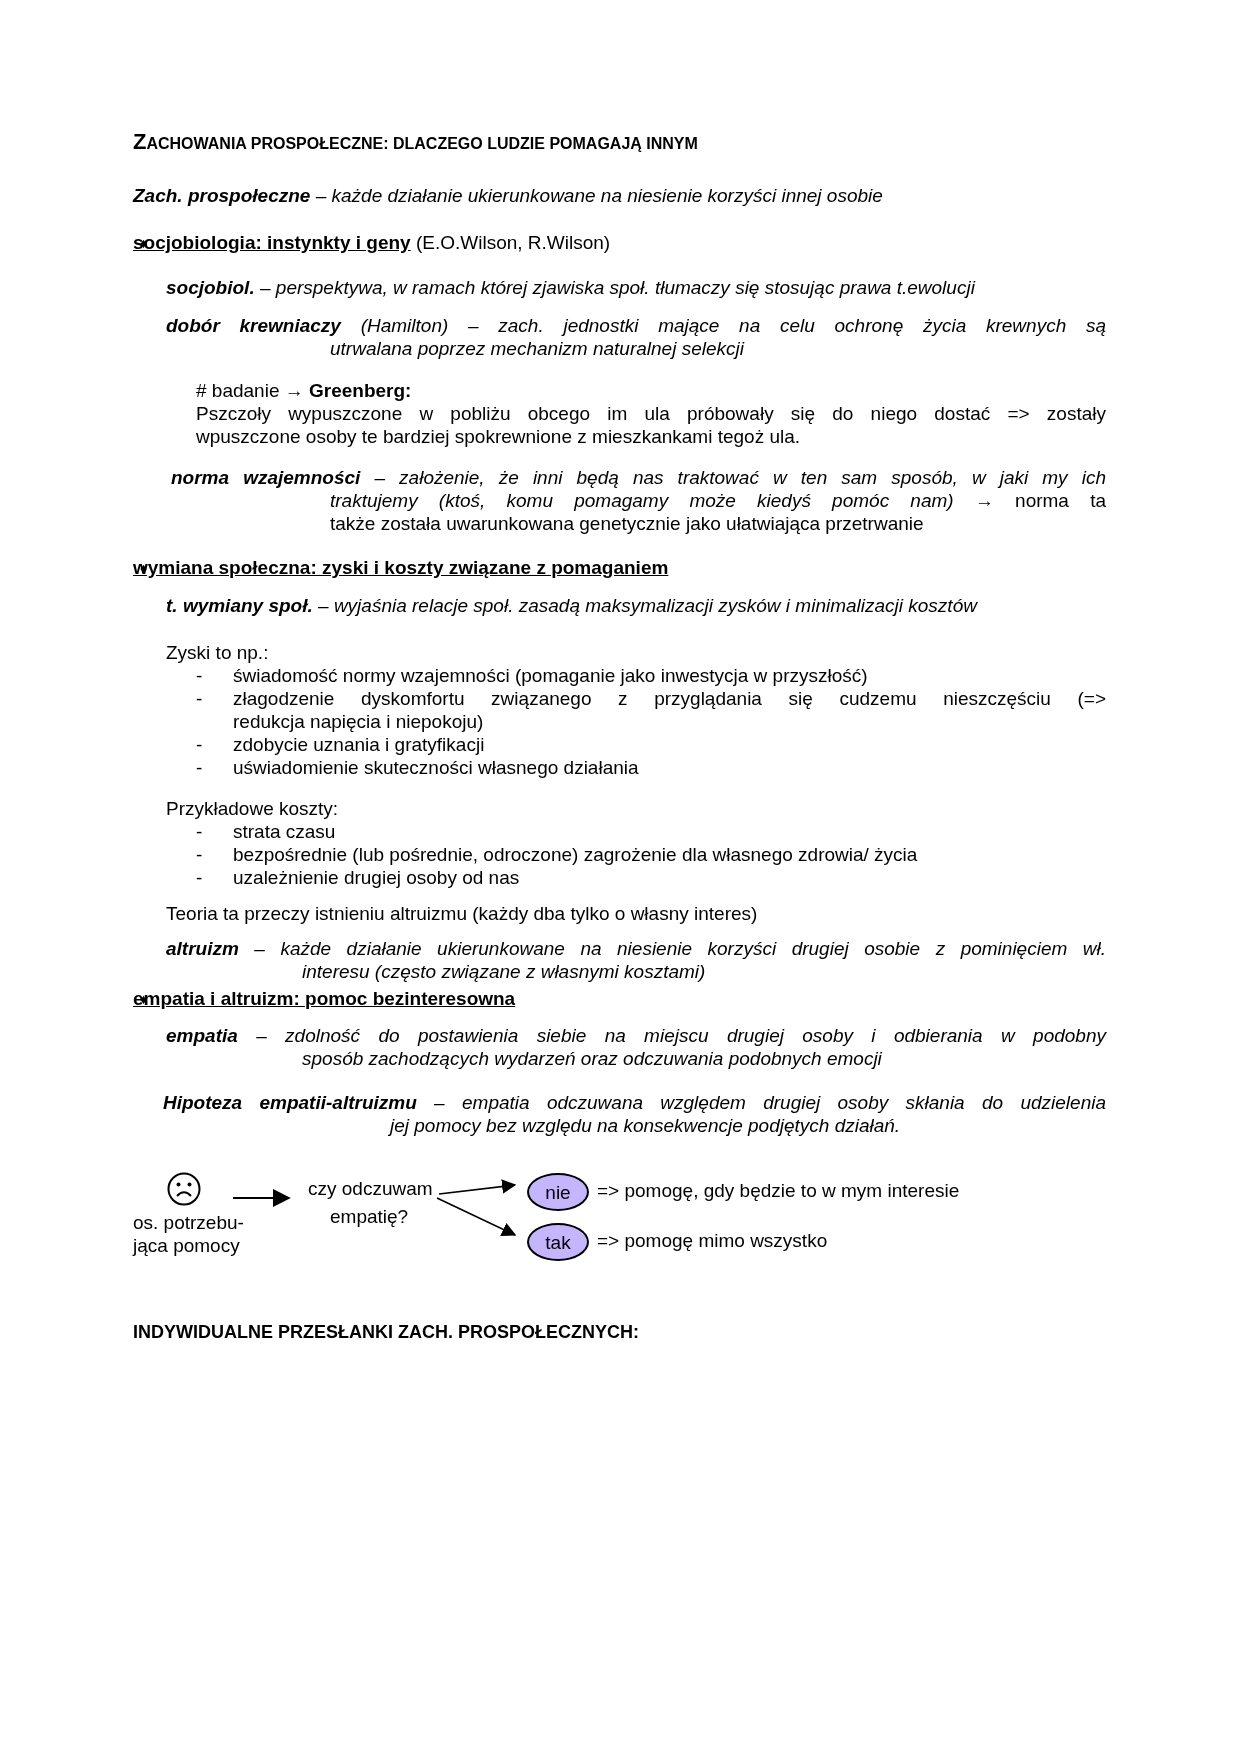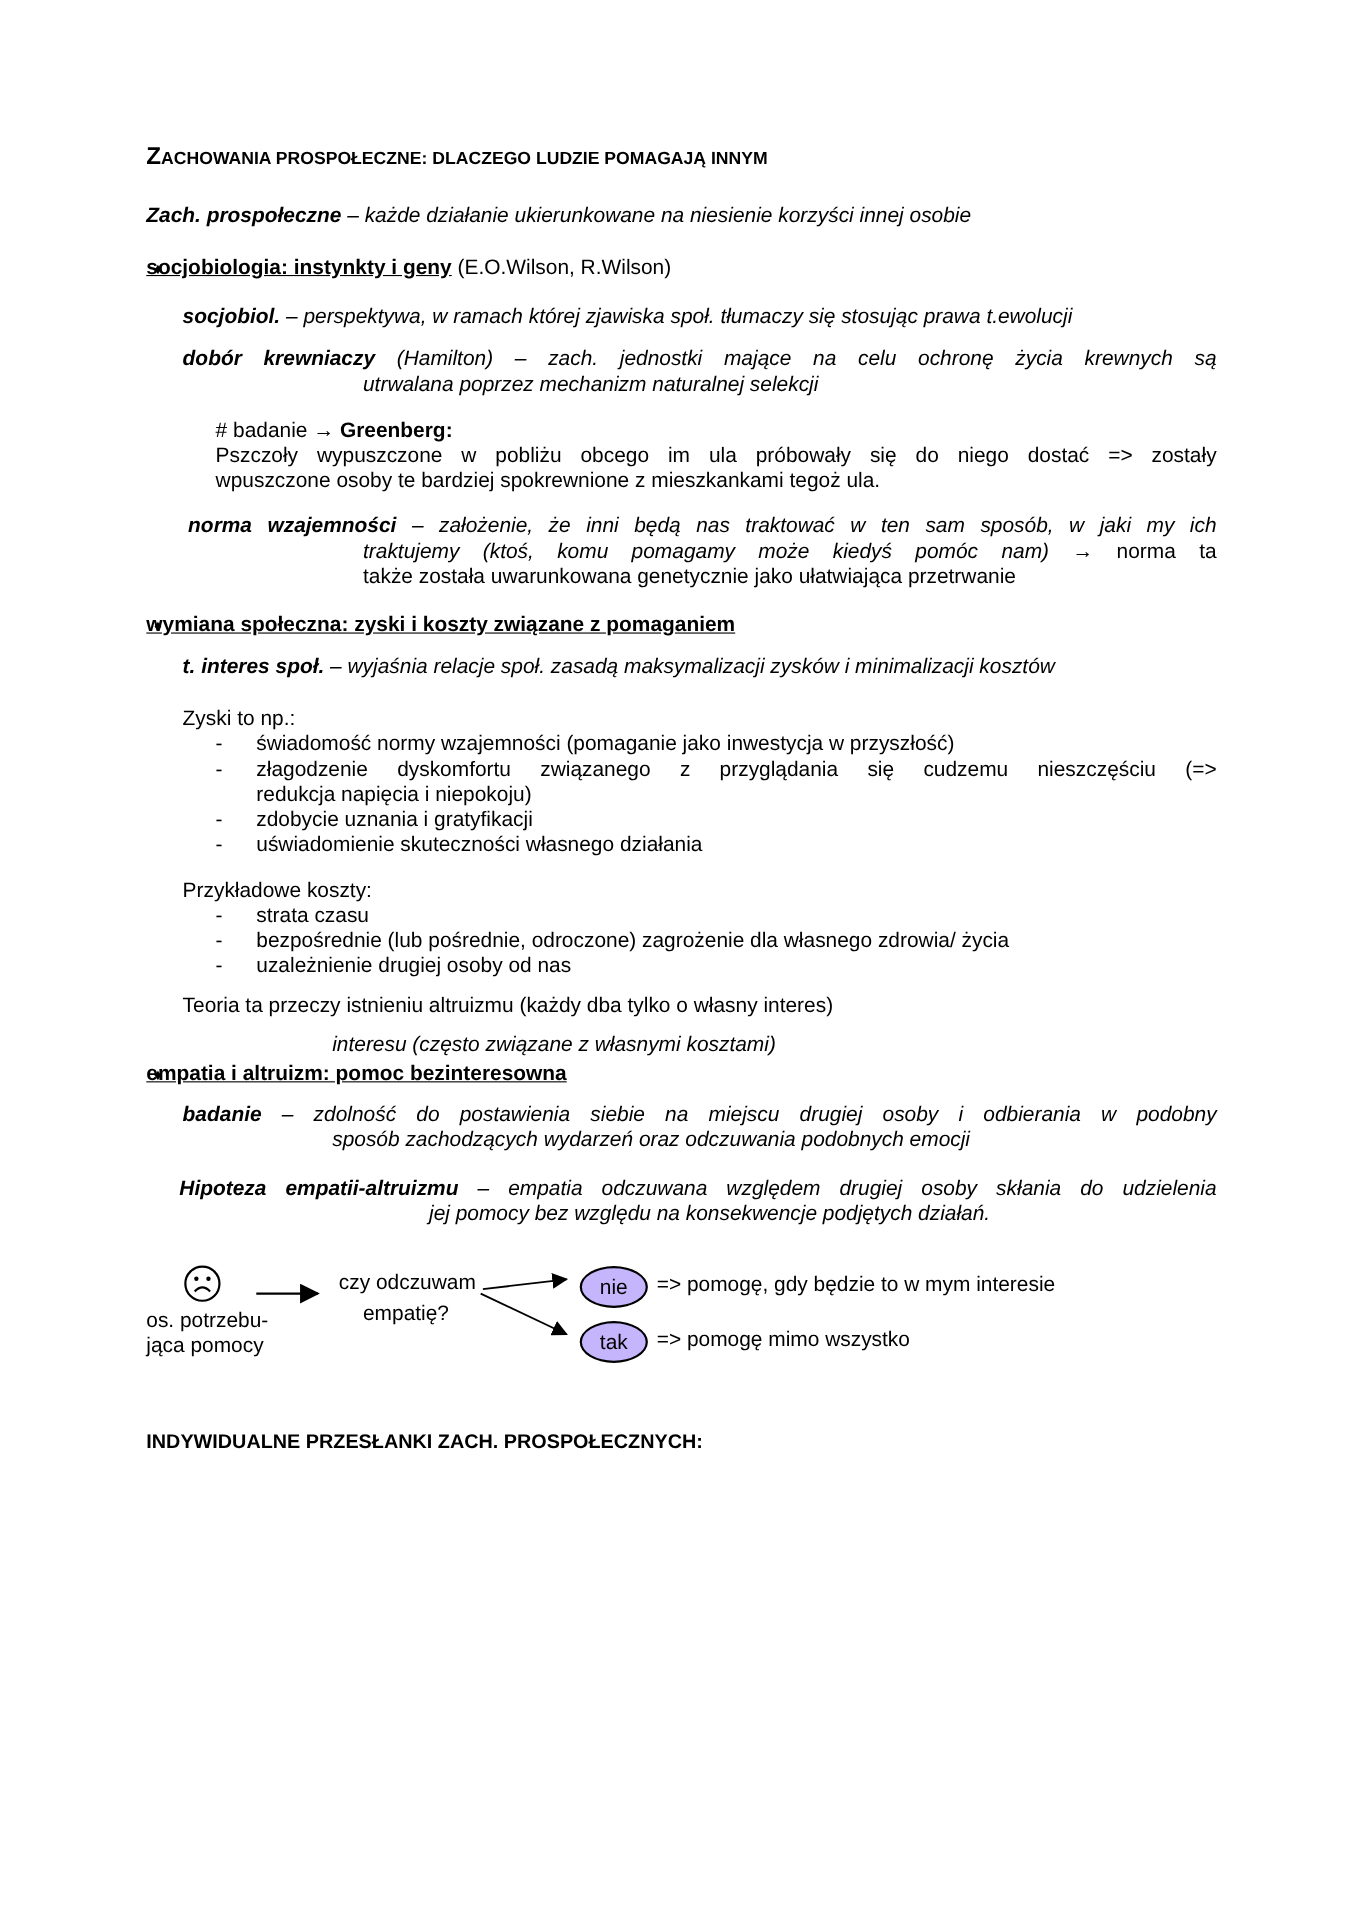--- a/index.html
+++ b/index.html
@@ -74,21 +74,21 @@
   <div style="margin-top:18px; margin-left:38px">
     <span class="jl"><span class="bi">norma wzajemności</span><span class="i"> – założenie, że inni będą nas traktować w ten sam sposób, w jaki my ich</span></span>
     <span class="jl" style="margin-left:159px"><span class="i">traktujemy (ktoś, komu pomagamy może kiedyś pomóc nam) </span><span>→</span><span> norma ta</span></span>
     <span class="line" style="margin-left:159px">także została uwarunkowana genetycznie jako ułatwiająca przetrwanie</span>
   </div>
 
   <div class="bullet-row" style="margin-top:21px">
     <span class="diamond">♦</span><span class="b u">wymiana społeczna: zyski i koszty związane z pomaganiem</span>
   </div>
 
-  <p style="margin-top:15px; margin-left:33px"><span class="bi">t. interes społ.</span><span class="i"> – wyjaśnia relacje społ. zasadą maksymalizacji zysków i minimalizacji kosztów</span></p>
+  <p style="margin-top:15px; margin-left:33px"><span class="bi">t. wymiany społ.</span><span class="i"> – wyjaśnia relacje społ. zasadą maksymalizacji zysków i minimalizacji kosztów</span></p>
 
   <p style="margin-top:24px; margin-left:33px">Zyski to np.:</p>
 
   <ul class="dash-list">
     <li><span class="dash">-</span><span>świadomość normy wzajemności (pomaganie jako inwestycja w przyszłość)</span></li>
     <li>
         <span class="dash">-</span>
         <span class="jl">złagodzenie dyskomfortu związanego z przyglądania się cudzemu nieszczęściu (=&gt;</span>
         <span class="line">redukcja napięcia i niepokoju)</span>
       </li>
@@ -100,29 +100,30 @@
 
   <ul class="dash-list">
     <li><span class="dash">-</span><span>strata czasu</span></li>
     <li><span class="dash">-</span><span>bezpośrednie (lub pośrednie, odroczone) zagrożenie dla własnego zdrowia/ życia</span></li>
     <li><span class="dash">-</span><span>uzależnienie drugiej osoby od nas</span></li>
   </ul>
 
   <p style="margin-top:13px; margin-left:33px">Teoria ta przeczy istnieniu altruizmu (każdy dba tylko o własny interes)</p>
 
   <div style="margin-top:12px; margin-left:33px">
+    <span class="jl"><span class="bi">altruizm</span><span class="i"> – każde działanie ukierunkowane na niesienie korzyści drugiej osobie z pominięciem wł.</span></span>
     <span class="line i" style="margin-left:136px">interesu (często związane z własnymi kosztami)</span>
   </div>
 
   <div class="bullet-row" style="margin-top:4px">
     <span class="diamond">♦</span><span class="b u">empatia i altruizm: pomoc bezinteresowna</span>
   </div>
 
   <div style="margin-top:14px; margin-left:33px">
-    <span class="jl"><span class="bi">badanie</span><span class="i"> – zdolność do postawienia siebie na miejscu drugiej osoby i odbierania w podobny</span></span>
+    <span class="jl"><span class="bi">empatia</span><span class="i"> – zdolność do postawienia siebie na miejscu drugiej osoby i odbierania w podobny</span></span>
     <span class="line i" style="margin-left:136px">sposób zachodzących wydarzeń oraz odczuwania podobnych emocji</span>
   </div>
 
   <div style="margin-top:21px; margin-left:30px">
     <span class="jl"><span class="bi">Hipoteza empatii-altruizmu</span><span class="i"> – empatia odczuwana względem drugiej osoby skłania do udzielenia</span></span>
     <span class="line i" style="margin-left:227px">jej pomocy bez względu na konsekwencje podjętych działań.</span>
   </div>
 
   <div class="diagram" style="margin-top:34px">
     <svg class="arrows" width="470" height="100" viewBox="0 0 470 100">

